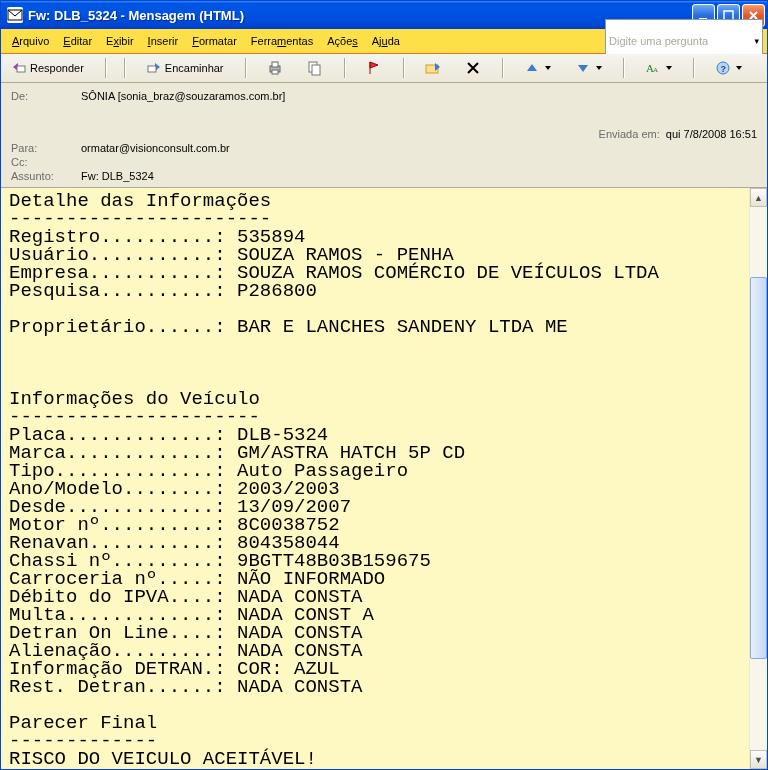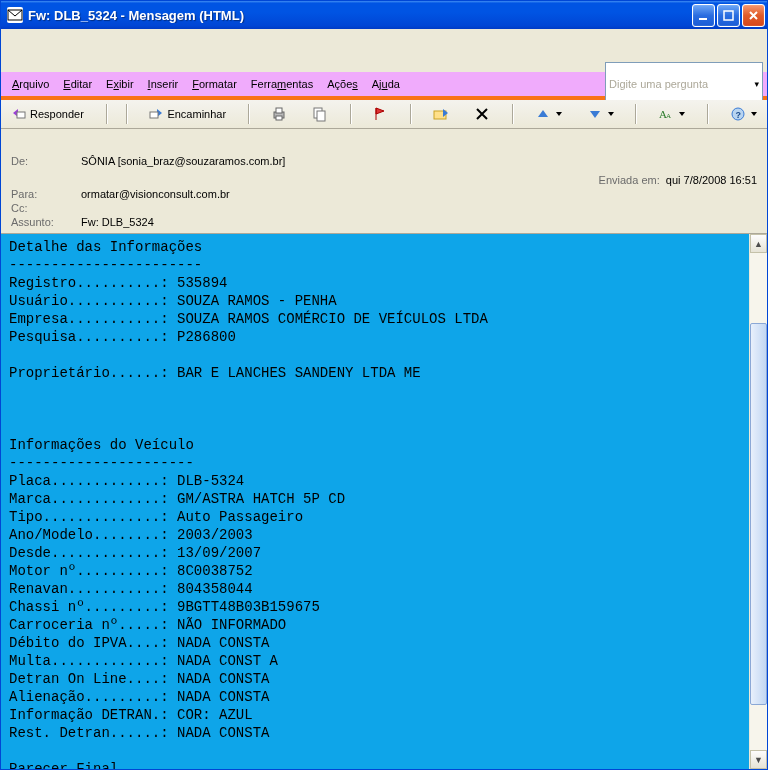--- a/index.html
+++ b/index.html
@@ -50,26 +50,25 @@
     display: flex; align-items:center; justify-content:center;
     color: #fff; font-weight: bold; font-size: 11px;
     box-shadow: inset 0 0 1px rgba(255,255,255,0.7);
   }
   .winbtn.close { background: linear-gradient(to bottom, #f7986f 0%, #e05b2a 50%, #d6471b 100%); }
   .winbtn svg { width: 11px; height: 11px; }
 
   
   .menubar {
     height: 24px;
-    background: #f0abfc;
-    border-bottom: 4px solid #f97316;
+    background: #fde047;
+    border-bottom: 1px solid #f97316;
     display: flex;
     align-items: center;
     padding: 0 4px;
-    margin-top: 43px;
   }
   .menubar .menu-item {
     padding: 3px 7px;
     color: #000;
   }
   .menubar .menu-item u { text-decoration: underline; }
   .menubar .spacer { flex: 1; }
   .ask-box {
     width: 150px; height: 18px;
     border: 1px solid #7f9db9;
@@ -84,21 +83,20 @@
 
   
   .toolbar {
     height: 28px;
     background: linear-gradient(to bottom, #f4f3ee 0%, #ece9d8 100%);
     border-bottom: 1px solid #aca899;
     display: flex;
     align-items: center;
     padding: 0 4px;
     gap: 12px;
-    justify-content: space-between;
   }
   .tbtn {
     display: flex;
     align-items: center;
     gap: 3px;
     padding: 2px 5px;
     border: 1px solid transparent;
     border-radius: 3px;
     color: #000;
     font-size: 11px;
@@ -119,38 +117,38 @@
     margin-left: 2px;
   }
 
   
   .headers {
     padding: 6px 10px 4px 10px;
     border-bottom: 1px solid #aca899;
     background: #ece9d8;
     font-size: 11px;
   }
-  .hrow { display: flex; align-items: center; padding: 1px 0; }
+  .hrow { display: flex; align-items: flex-start; padding: 1px 0; }
   .hlabel { width: 60px; color: #6b6b6b; }
   .hvalue { color: #000; flex: 1; margin-left: 10px; }
   .sent { color: #6b6b6b; text-align: right; white-space: nowrap; margin-top: 38px; }
   .sent .sv { color: #000; }
 
   
   .body-wrap {
     flex: 1;
     display: flex;
     min-height: 0;
   }
   .body {
     flex: 1;
-    background: #0ea5e9;
+    background: #fef9c3;
     padding: 4px 8px;
     font-family: "Courier New", monospace;
-    font-size: 14px;
+    font-size: 19px;
     line-height: 18px;
     white-space: pre;
     overflow: hidden;
     color: #000;
   }
   .scrollbar {
     width: 17px;
     background: #f1efe2;
     border-left: 1px solid #ece9d8;
     display: flex;

